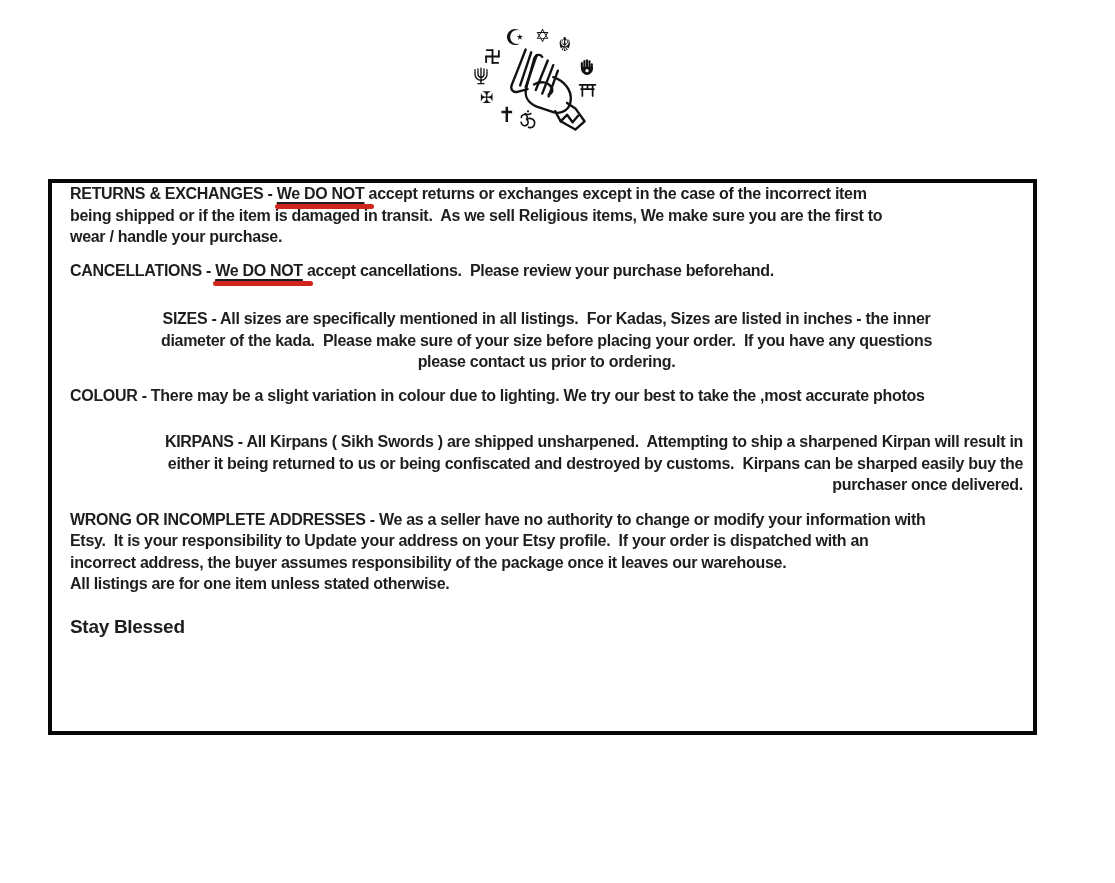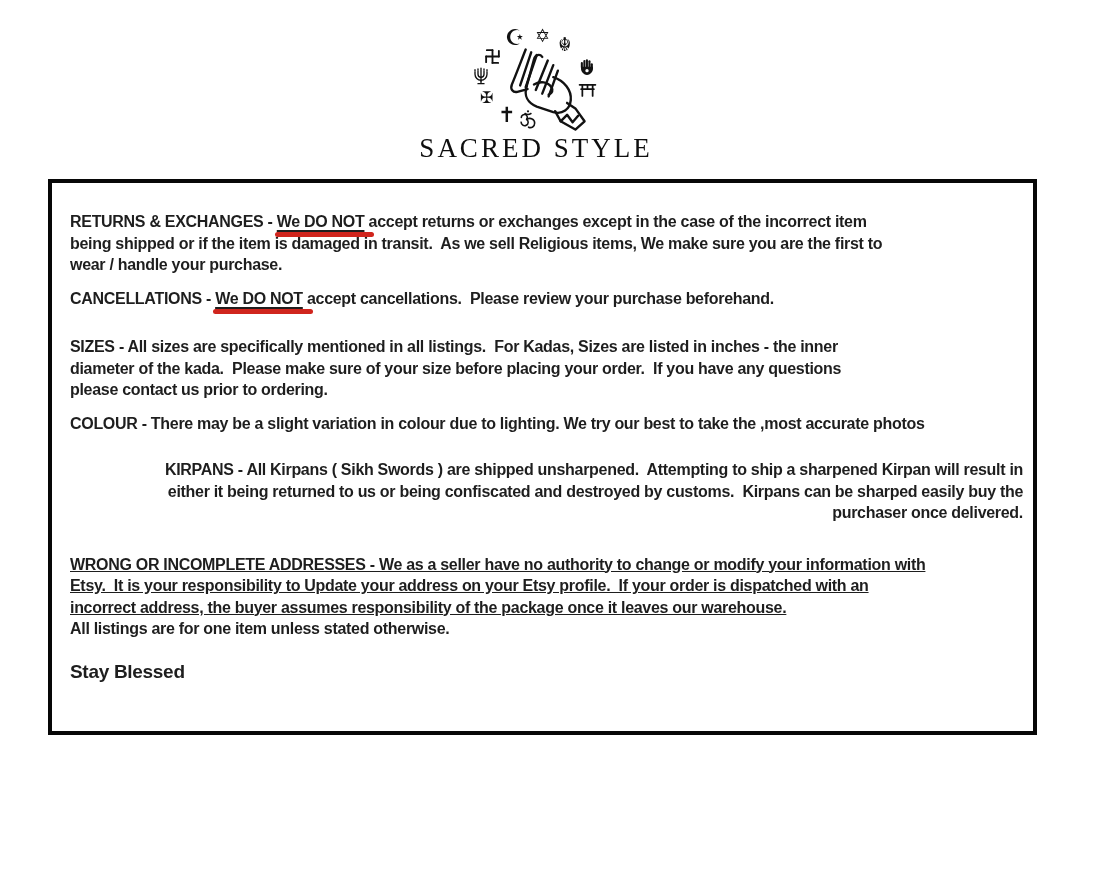--- a/index.html
+++ b/index.html
@@ -16,29 +16,29 @@
   .hands { position:absolute; left:32px; top:20px; width:106px; height:92px; }
   .brand-title {
     position:absolute; left:408px; top:133px; width:256px;
     text-align:center; font-family:"Liberation Serif", serif;
     font-size:27px; letter-spacing:3px; color:#0e0e0e; white-space:nowrap;
   }
   
   .policy-box {
     position:absolute; left:48px; top:179px; width:989px; height:556px;
     border:4px solid #070707; background:#fff;
-    padding:28px 10px 0 18px; overflow:hidden;
+    padding:0 10px 0 18px; overflow:hidden;
   }
   .para {
     font-weight:bold; font-size:16px; line-height:21.5px;
     letter-spacing:-0.3px; color:var(--ink); white-space:pre;
   }
-  .mt28a { margin-top:12px; } .mt27 { margin-top:27px; }
+  .mt28a { margin-top:12px; } .mt27 { margin-top:27px;text-align:center; }
   .mt28b { margin-top:12px; } .mt25a { margin-top:25px;text-align:right; }
-  .mt25b { margin-top:30px;text-decoration:underline; } .mt23 { }
+  .mt25b { margin-top:13px; } .mt23 { }
   .mt20 { margin-top:20px; }
   .signoff { font-size:19px; line-height:24px; }
   .hl {
     position:relative; text-decoration:underline;
     text-decoration-thickness:2px; text-underline-offset:3px;
   }
   .hl::after {
     content:""; position:absolute; left:-2px; right:-10px; bottom:-7px;
     height:5px; background:var(--red); border-radius:3px;
   }
@@ -120,21 +120,20 @@
         <path d="M64 23 L52 54"></path>
         <path d="M69 29 L59 57"></path>
         <path d="M35 46 C32 56 36 64 46 68 L64 74 C74 77 82 71 83 61 C84 50 76 40 64 36"></path>
         <path d="M43 44 C50 40 58 41 62 47 C64 50 63 54 59 55"></path>
         <path d="M66 73 L72 84 L88 93 L98 84 L88 70 L79 64"></path>
         <path d="M72 84 L79 77 L85 85 L91 78"></path>
       </g>
     </svg>
   </div>
 
-  <div class="brand-title">SACRED STYLE</div>
 
   <div class="policy-box">
 
     <p class="para"><span>RETURNS &amp; EXCHANGES - </span><span class="hl">We DO NOT</span><span> accept returns or exchanges except in the case of the incorrect item
 being shipped or if the item is damaged in transit.  As we sell Religious items, We make sure you are the first to
 wear / handle your purchase.</span></p>
 
     <p class="para mt28a"><span>CANCELLATIONS - </span><span class="hl">We DO NOT</span><span> accept cancellations.  Please review your purchase beforehand.</span></p>
 
     <p class="para mt27">SIZES - All sizes are specifically mentioned in all listings.  For Kadas, Sizes are listed in inches - the inner

